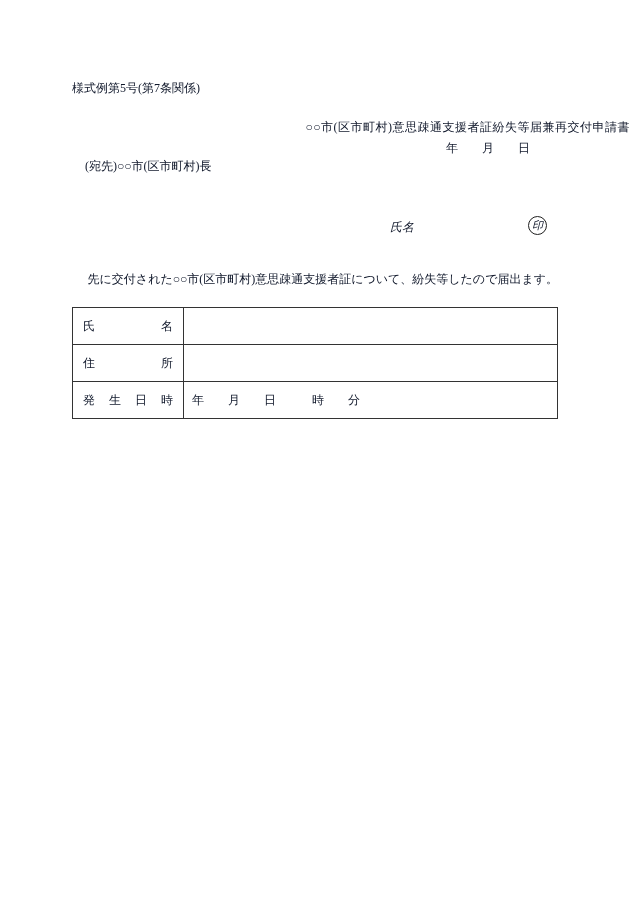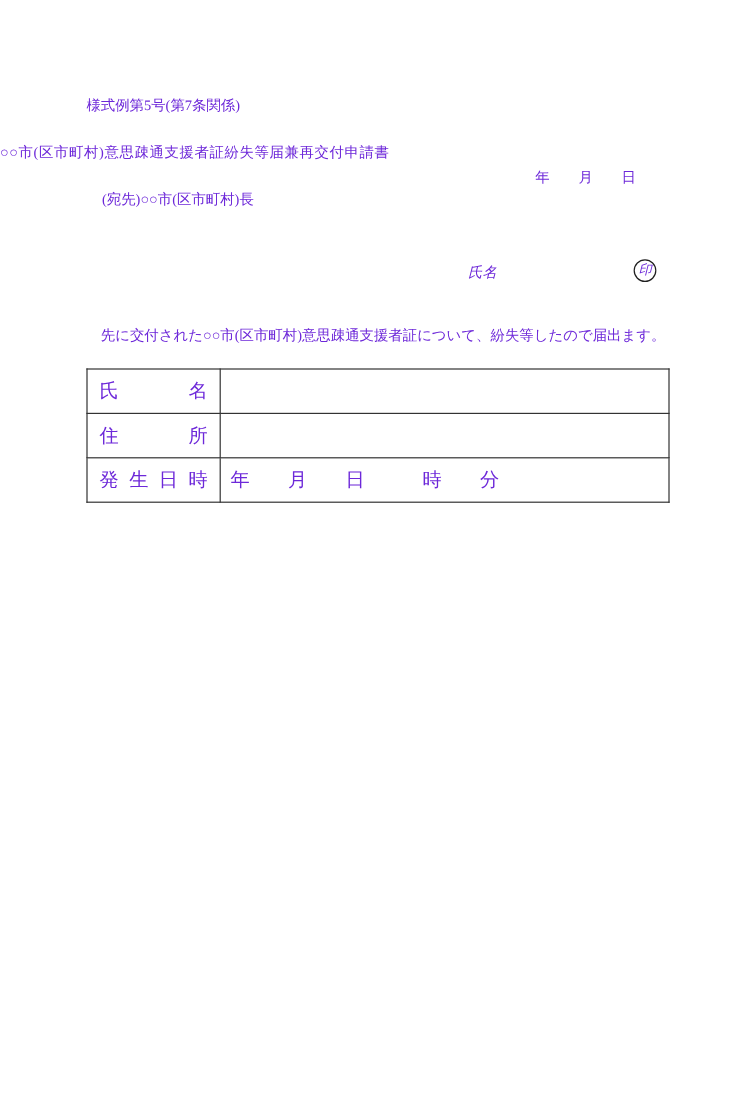--- a/index.html
+++ b/index.html
@@ -2,48 +2,48 @@
 <html><head>
 <meta charset="utf-8">
 <style>
   html, body { margin: 0; padding: 0; background: #ffffff; }
   .page {
     position: relative;
     width: 630px;
     height: 916px;
     background: #ffffff;
     font-family: "Liberation Serif", "DejaVu Serif", serif;
-    color: #6d28d9;
+    color: #0f172a;
     font-size: 12px;
     overflow: hidden;
   }
   .form-number { position: absolute; left: 72px; top: 80px; }
-  .doc-title { position: absolute; left: 0; right: 0; top: 119px; text-align: left; letter-spacing: 0.5px; }
+  .doc-title { position: absolute; left: 0; right: 0; top: 119px; text-align: right; letter-spacing: 0.5px; }
   .date-line { position: absolute; top: 140px; right: 100px; margin-left: 24px; }
   .addressee { position: absolute; left: 85px; top: 158px; }
   .name-line { position: absolute; left: 0; top: 215px; width: 630px; height: 22px; font-style: italic; }
   .name-label { position: absolute; left: 390px; top: 4px; }
   .seal {
     position: absolute; left: 528px; top: 1px;
     width: 19px; height: 19px;
     border: 1px solid #1f1f1f; border-radius: 50%;
     display: flex; align-items: center; justify-content: center;
     font-size: 11px; line-height: 1; box-sizing: border-box;
   }
-  .body-text { position: absolute; left: 72px; top: 270px; width: 500px; line-height: 18px; }
+  .body-text { position: absolute; left: 58px; top: 270px; width: 500px; line-height: 18px; text-align: right; }
   .body-text div { white-space: nowrap; }
   table.form-table {
     position: absolute; left: 72px; top: 307px;
     width: 486px; border-collapse: collapse; table-layout: fixed;
   }
   .form-table th, .form-table td {
     border: 1px solid #333333;
     height: 36px;
     font-weight: normal;
-    font-size: 16px;
+    font-size: 12px;
     vertical-align: middle;
   }
   .form-table th { width: 111px; padding: 0 10px; text-align: left; box-sizing: border-box; }
   .form-table td { padding: 0 8px; text-align: left; }
   .jlabel {
     display: inline-block;
     width: 100%;
     text-align: justify;
     text-align-last: justify;
     white-space: normal;

